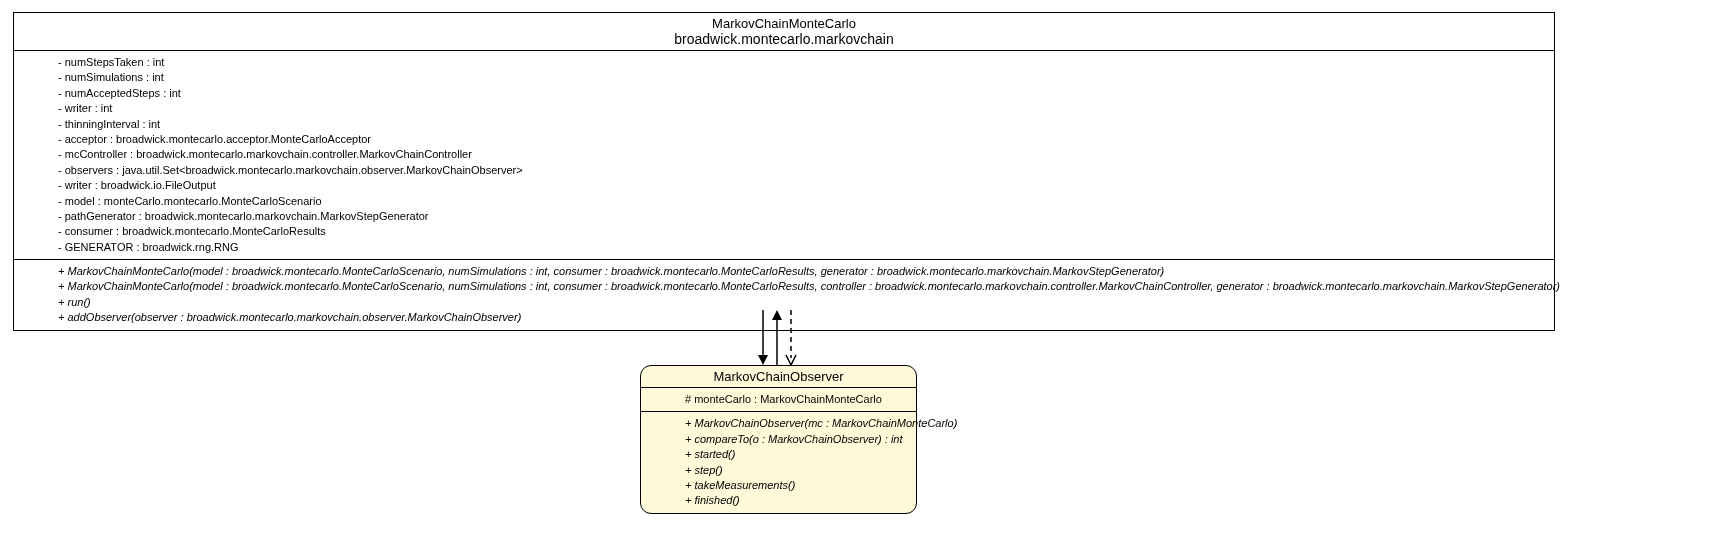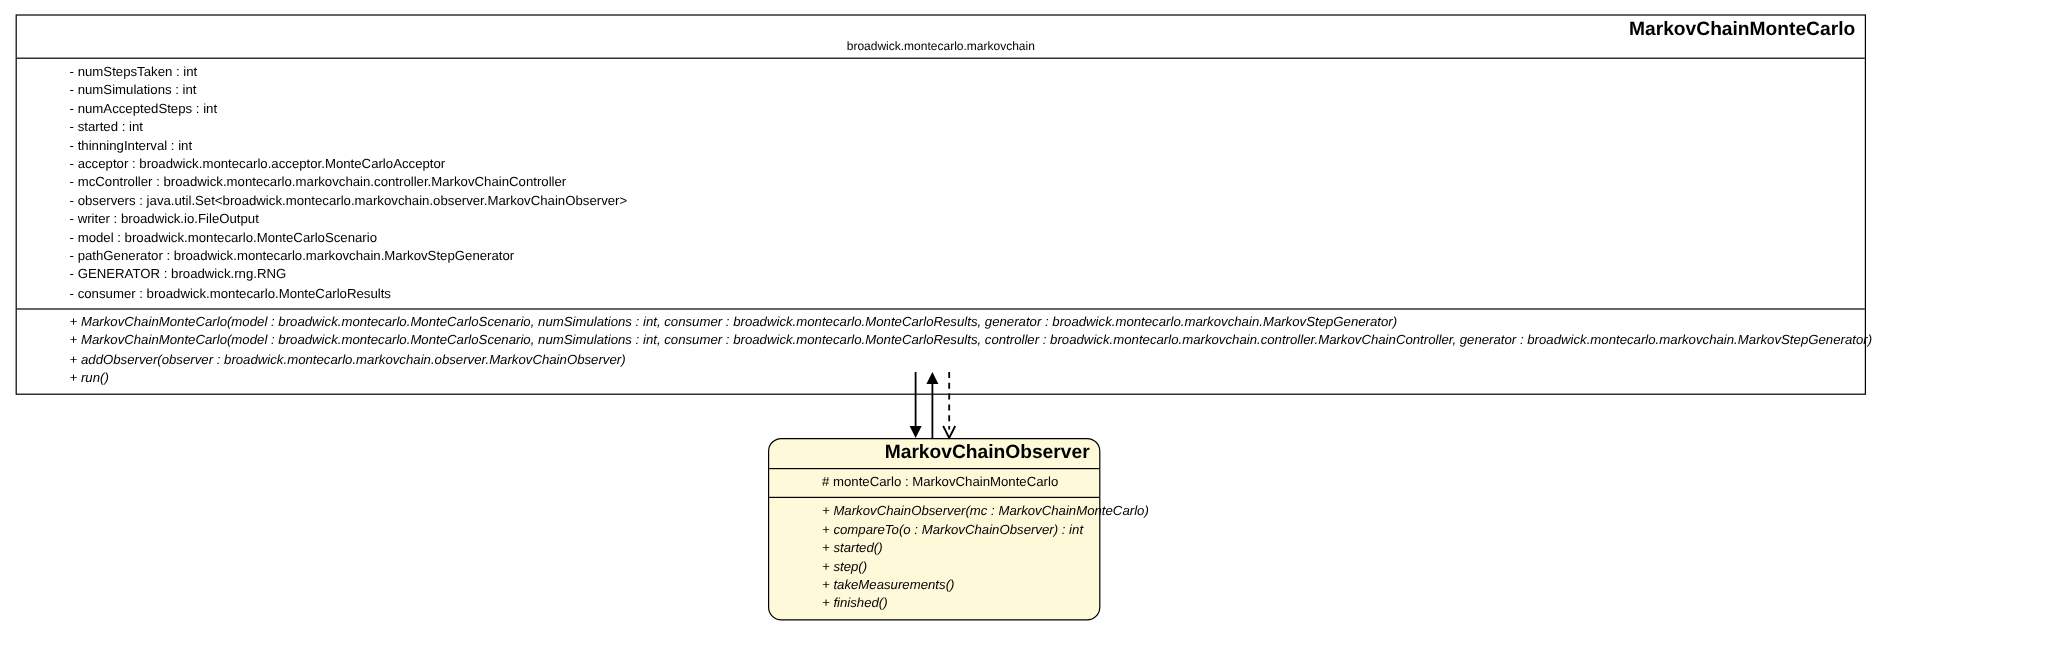--- a/index.html
+++ b/index.html
@@ -17,26 +17,25 @@
   }
   .class-box.yellow {
     background: #fef9d9;
   }
   .class-header {
     text-align: center;
     border-bottom: 1px solid #000;
     padding: 3px 8px;
   }
   .class-name {
-    font-weight: bold;
-    font-size: 16px;
-    text-align: right;
+    font-weight: normal;
+    font-size: 13px;
   }
   .class-package {
-    font-size: 10px;
+    font-size: 14px;
   }
   .class-section {
     border-bottom: 1px solid #000;
     padding: 4px 8px;
   }
   .class-section:last-child {
     border-bottom: none;
     font-style: italic;
   }
   .member {
@@ -56,36 +55,36 @@
 
 <div class="class-box" style="left:13px; top:12px; width:1540px;">
   <div class="class-header">
     <div class="class-name">MarkovChainMonteCarlo</div>
     <div class="class-package">broadwick.montecarlo.markovchain</div>
   </div>
   <div class="class-section">
     <div class="member">- numStepsTaken : int</div>
     <div class="member">- numSimulations : int</div>
     <div class="member">- numAcceptedSteps : int</div>
-    <div class="member">- started : int</div>
+    <div class="member">- writer : int</div>
     <div class="member">- thinningInterval : int</div>
     <div class="member">- acceptor : broadwick.montecarlo.acceptor.MonteCarloAcceptor</div>
     <div class="member">- mcController : broadwick.montecarlo.markovchain.controller.MarkovChainController</div>
     <div class="member">- observers : java.util.Set&lt;broadwick.montecarlo.markovchain.observer.MarkovChainObserver&gt;</div>
     <div class="member">- writer : broadwick.io.FileOutput</div>
-    <div class="member">- model : broadwick.montecarlo.MonteCarloScenario</div>
+    <div class="member">- model : monteCarlo.montecarlo.MonteCarloScenario</div>
     <div class="member">- pathGenerator : broadwick.montecarlo.markovchain.MarkovStepGenerator</div>
+    <div class="member">- consumer : broadwick.montecarlo.MonteCarloResults</div>
     <div class="member">- GENERATOR : broadwick.rng.RNG</div>
-    <div class="member">- consumer : broadwick.montecarlo.MonteCarloResults</div>
   </div>
   <div class="class-section">
     <div class="member">+ MarkovChainMonteCarlo(model : broadwick.montecarlo.MonteCarloScenario, numSimulations : int, consumer : broadwick.montecarlo.MonteCarloResults, generator : broadwick.montecarlo.markovchain.MarkovStepGenerator)</div>
     <div class="member">+ MarkovChainMonteCarlo(model : broadwick.montecarlo.MonteCarloScenario, numSimulations : int, consumer : broadwick.montecarlo.MonteCarloResults, controller : broadwick.montecarlo.markovchain.controller.MarkovChainController, generator : broadwick.montecarlo.markovchain.MarkovStepGenerator)</div>
+    <div class="member">+ run()</div>
     <div class="member">+ addObserver(observer : broadwick.montecarlo.markovchain.observer.MarkovChainObserver)</div>
-    <div class="member">+ run()</div>
   </div>
 </div>
 
 <div class="connector-area" style="left:755px; top:310px; width:50px; height:55px;">
   <svg width="50" height="55">
 
     <line x1="8" y1="0" x2="8" y2="48" stroke="#000" stroke-width="1.5"></line>
     <polygon points="8,55 3,45 13,45" fill="#000"></polygon>
 
     <line x1="22" y1="55" x2="22" y2="7" stroke="#000" stroke-width="1.5"></line>

